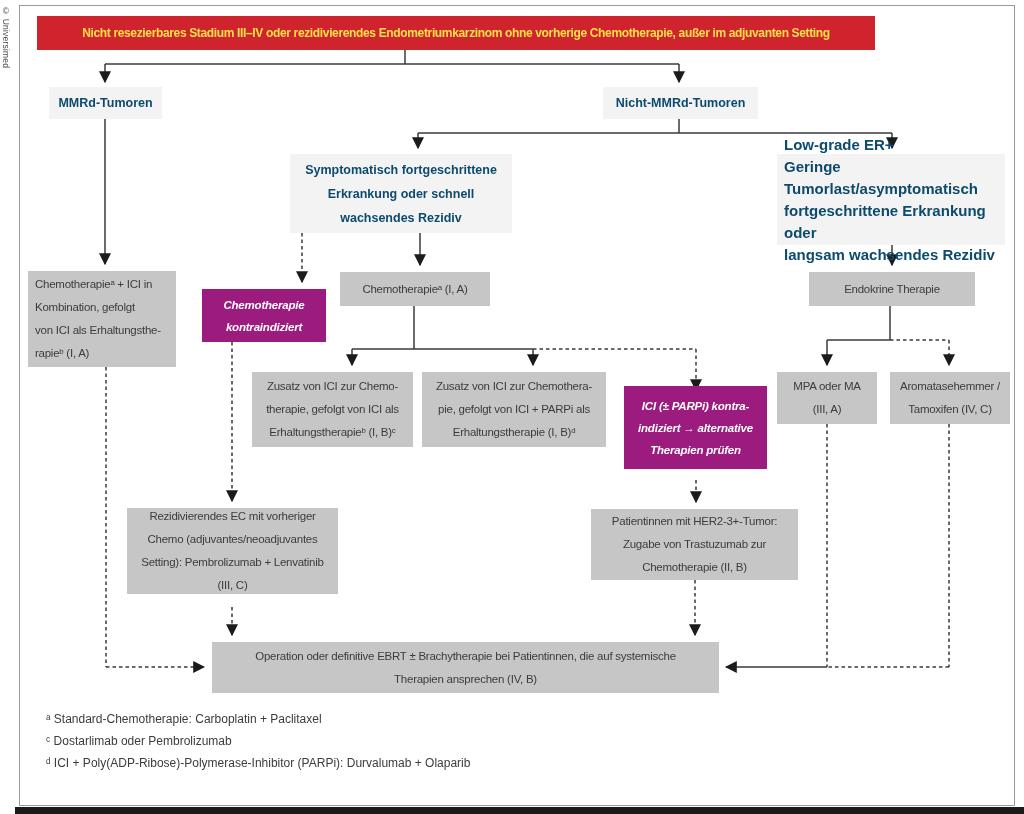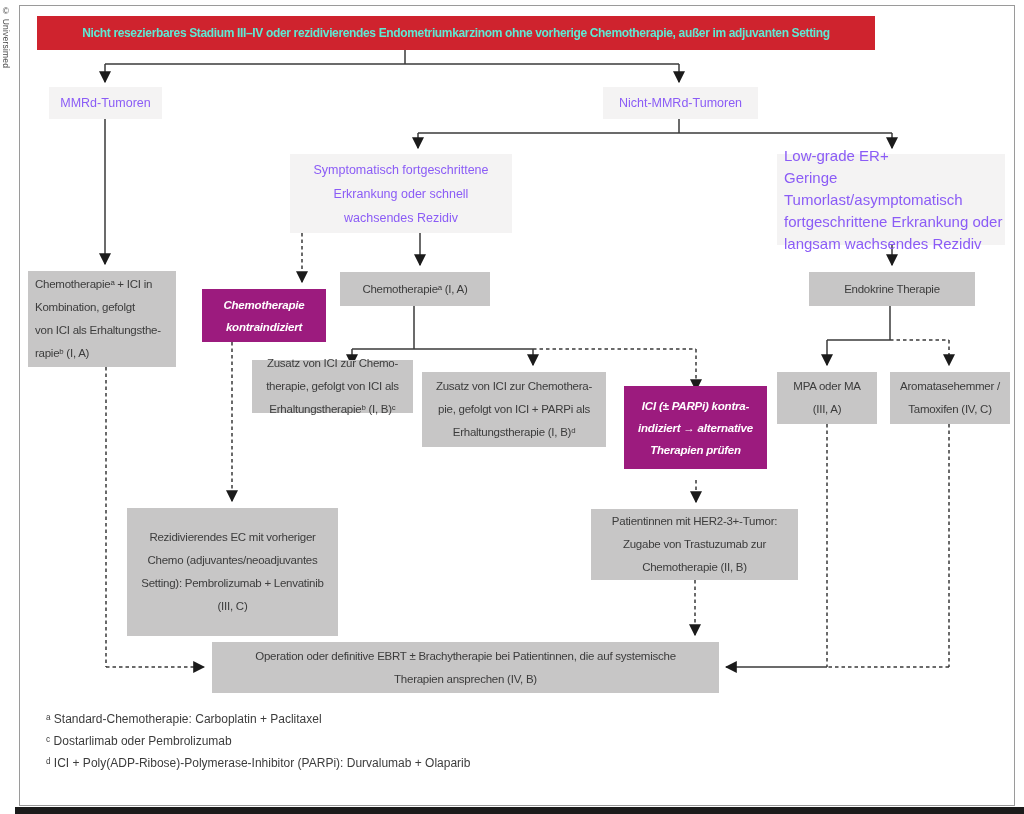--- a/index.html
+++ b/index.html
@@ -20,25 +20,25 @@
     writing-mode:vertical-rl;
     font-size:8.5px;color:#4a4a4a;letter-spacing:.2px;
   }
   svg.connectors{position:absolute;left:0;top:0;pointer-events:none;}
   .node{
     position:absolute;box-sizing:border-box;
     display:flex;align-items:center;justify-content:center;
     white-space:pre-line;text-align:center;
   }
   .banner{
-    background:#cf232e;color:#5eead4;font-weight:bold;
+    background:#cf232e;color:#fde047;font-weight:bold;
     font-size:12px;letter-spacing:-0.35px;white-space:nowrap;
   }
   .light{
-    background:#f4f3f3;color:#8b5cf6;font-weight:normal;
+    background:#f4f3f3;color:#0c4a6e;font-weight:bold;
     font-size:12.5px;line-height:24px;
   }
   .light.small{font-size:15px;line-height:22px;}
   .gray{
     background:#c7c6c6;color:#3c3c3c;
     font-size:11.5px;letter-spacing:-0.25px;line-height:23px;
   }
   .purple{
     background:#9c1b7e;color:#ffffff;font-weight:bold;
     font-size:11.5px;letter-spacing:-0.2px;line-height:22px;font-style:italic;
@@ -121,39 +121,39 @@
 von ICI als Erhaltungsthe-
 rapieᵇ (I, A)</div>
 
 <div class="node purple" style="left:202px;top:289px;width:124px;height:53px">Chemotherapie
 kontraindiziert</div>
 
 <div class="node gray" style="left:340px;top:272px;width:150px;height:34px">Chemotherapieᵃ (I, A)</div>
 
 <div class="node gray" style="left:809px;top:272px;width:166px;height:34px">Endokrine Therapie</div>
 
-<div class="node gray" style="left:252px;top:360px;width:161px;height:53px">Zusatz von ICI zur Chemo-
+<div class="node gray" style="left:252px;top:372px;width:161px;height:75px">Zusatz von ICI zur Chemo-
 therapie, gefolgt von ICI als
 Erhaltungstherapieᵇ (I, B)ᶜ</div>
 
 <div class="node gray" style="left:422px;top:372px;width:184px;height:75px">Zusatz von ICI zur Chemothera-
 pie, gefolgt von ICI + PARPi als
 Erhaltungstherapie (I, B)ᵈ</div>
 
 <div class="node purple" style="left:624px;top:386px;width:143px;height:83px">ICI (± PARPi) kontra-
 indiziert → alternative
 Therapien prüfen</div>
 
 <div class="node gray" style="left:777px;top:372px;width:100px;height:52px">MPA oder MA
 (III, A)</div>
 
 <div class="node gray" style="left:890px;top:372px;width:120px;height:52px">Aromatasehemmer /
 Tamoxifen (IV, C)</div>
 
-<div class="node gray" style="left:127px;top:508px;width:211px;height:128px">Rezidivierendes EC mit vorheriger
+<div class="node gray" style="left:127px;top:508px;width:211px;height:86px">Rezidivierendes EC mit vorheriger
 Chemo (adjuvantes/neoadjuvantes
 Setting): Pembrolizumab + Lenvatinib
 (III, C)</div>
 
 <div class="node gray" style="left:591px;top:509px;width:207px;height:71px">Patientinnen mit HER2-3+-Tumor:
 Zugabe von Trastuzumab zur
 Chemotherapie (II, B)</div>
 
 <div class="node gray" style="left:212px;top:642px;width:507px;height:51px">Operation oder definitive EBRT ± Brachytherapie bei Patientinnen, die auf systemische
 Therapien ansprechen (IV, B)</div>

